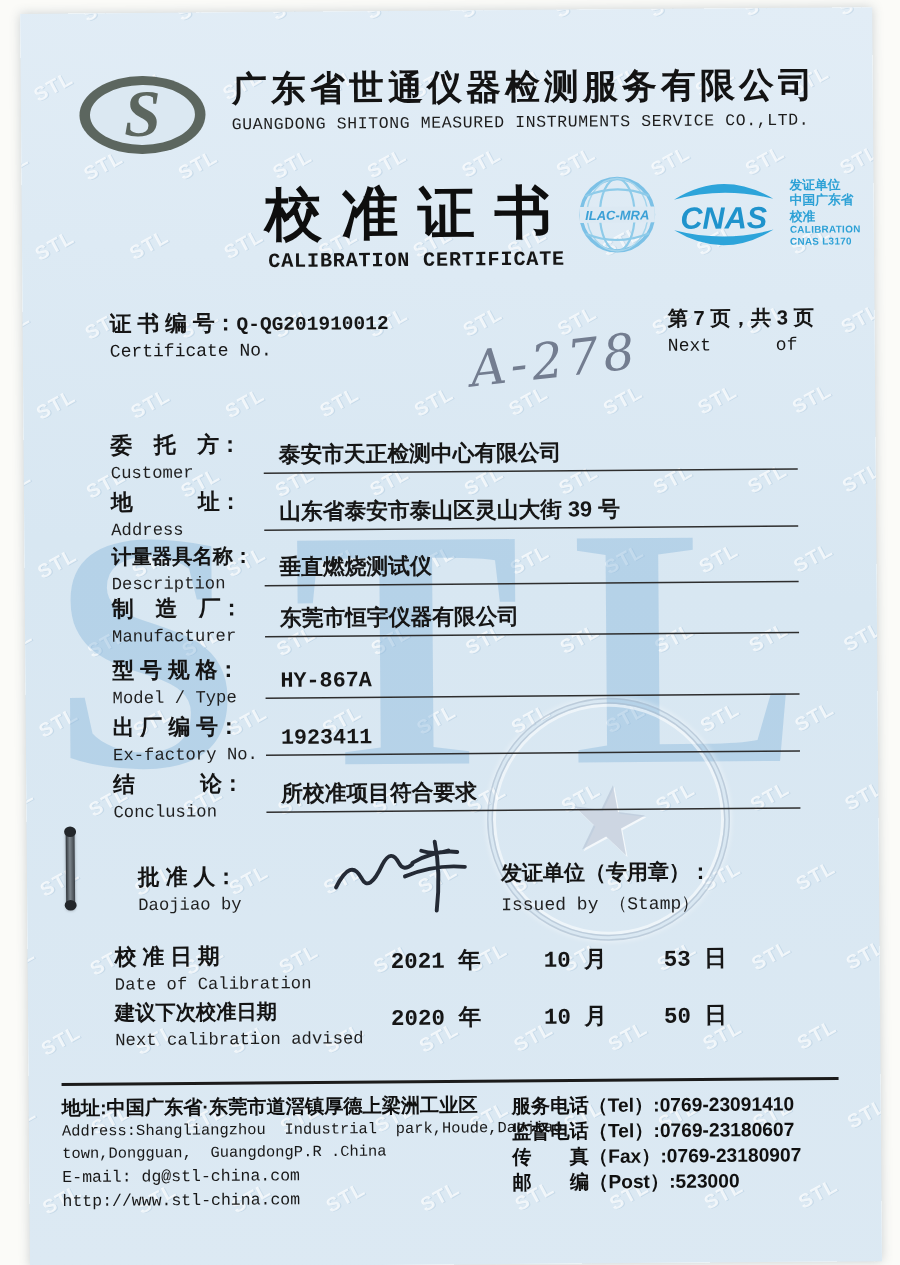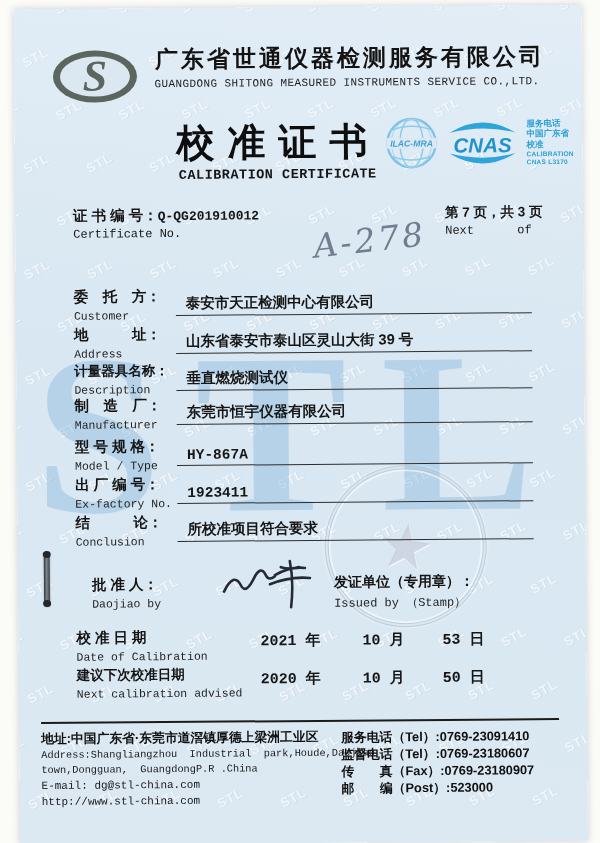--- a/index.html
+++ b/index.html
@@ -291,21 +291,21 @@
         <path d="M6 15 Q28 6 50 15 M6 41 Q28 50 50 41" fill="none" stroke="#8ecbe9" stroke-width="1.5"></path>
         <rect x="2" y="22.5" width="52" height="11" fill="#dce9f3"></rect>
         <text x="28" y="31.5" text-anchor="middle" font-size="9" font-weight="700" font-style="italic" fill="#3ba0d6">ILAC-MRA</text>
       </svg>
       <svg width="74" height="52" viewBox="0 0 76 52">
         <path d="M4 16 Q38 -5 72 16 Q38 7 4 16 Z" fill="#2da4da"></path>
         <path d="M4 37 Q38 58 72 37 Q38 46 4 37 Z" fill="#2da4da"></path>
         <text x="38" y="36" text-anchor="middle" font-size="21" font-weight="800" font-style="italic" fill="#1f93cc">CNAS</text>
       </svg>
       <div class="badge-lines">
-        <div class="cnl">服务电话</div>
+        <div class="cnl">发证单位</div>
         <div class="cnl">中国广东省</div>
         <div class="cnl">校准</div>
         <div class="enl">CALIBRATION</div>
         <div class="enl">CNAS L3170</div>
       </div>
     </div>
 
     <div class="cert-row">
       <span class="cert-cn pre">证 书 编 号：</span><span class="cert-val mono">Q-QG201910012</span>
       <div class="cert-en mono">Certificate No.</div>

